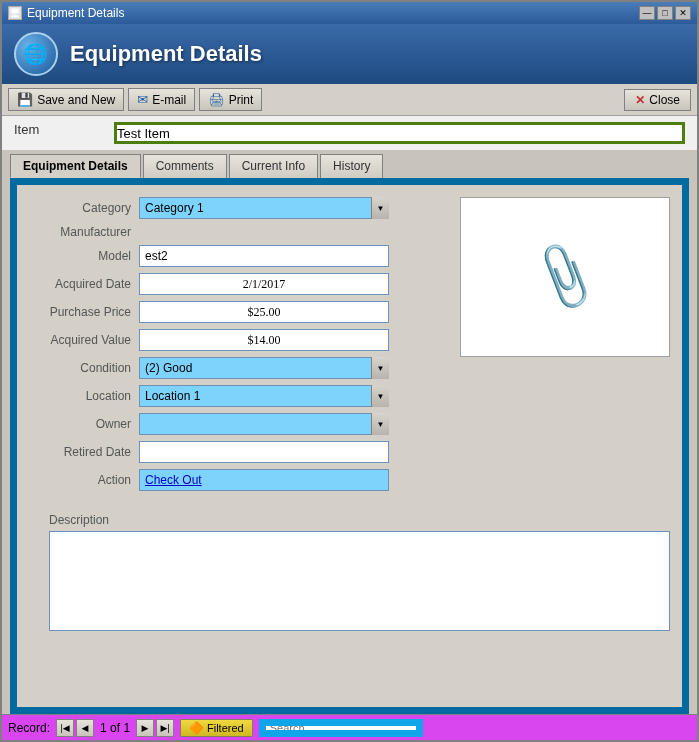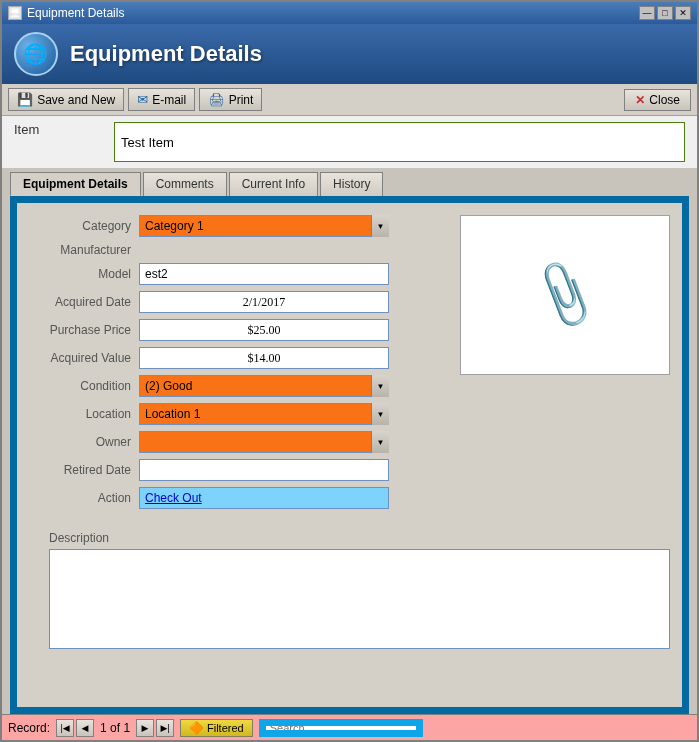--- a/index.html
+++ b/index.html
@@ -124,25 +124,25 @@
       padding: 6px 12px;
       background: #f0f0f0;
       flex-shrink: 0;
     }
     .item-label {
       width: 100px;
       color: #333;
     }
     .item-input {
       flex: 1;
-      border: 1px solid #4d7c0f;
-      padding: 3px 6px;
+      border: 3px solid #4d7c0f;
+      padding: 3px 0;
       font-size: 13px;
       background: white;
-      height: 40px;
+      height: 22px;
     }
     .main-tabs-container {
       flex: 1;
       display: flex;
       flex-direction: column;
       background: #c8c4bc;
       padding: 4px 8px 0 8px;
       overflow: hidden;
     }
     .tabs-row {
@@ -201,21 +201,21 @@
     .form-select-wrapper {
       position: relative;
       width: 250px;
       display: inline-block;
     }
     .form-select {
       width: 100%;
       border: 1px solid #7090c0;
       padding: 2px 20px 2px 5px;
       font-size: 12px;
-      background: #f97316;
+      background: #7dd3fc;
       height: 22px;
       appearance: none;
       -webkit-appearance: none;
     }
     .select-arrow {
       position: absolute;
       right: 0;
       top: 0;
       bottom: 0;
       width: 18px;
@@ -271,21 +271,21 @@
     .description-textarea {
       width: 100%;
       height: 100px;
       border: 1px solid #7090c0;
       background: white;
       resize: none;
       font-size: 12px;
       padding: 4px;
     }
     .status-bar {
-      background: #fca5a5;
+      background: #d946ef;
       border-top: 1px solid #808080;
       height: 26px;
       display: flex;
       align-items: center;
       padding: 12px 6px;
       gap: 6px;
       font-size: 12px;
       flex-shrink: 0;
     }
     .record-nav {

